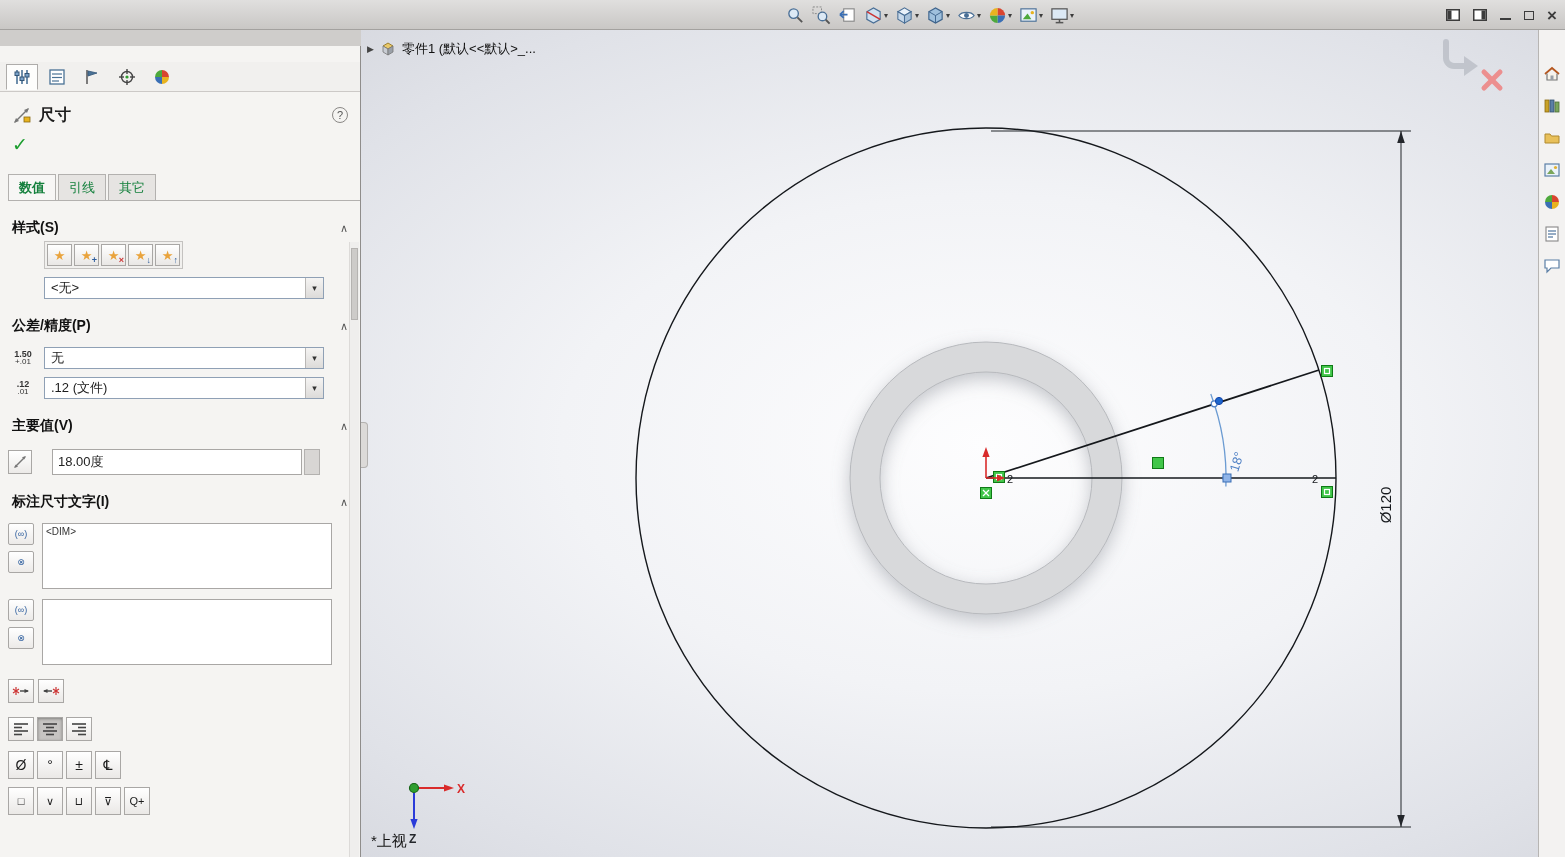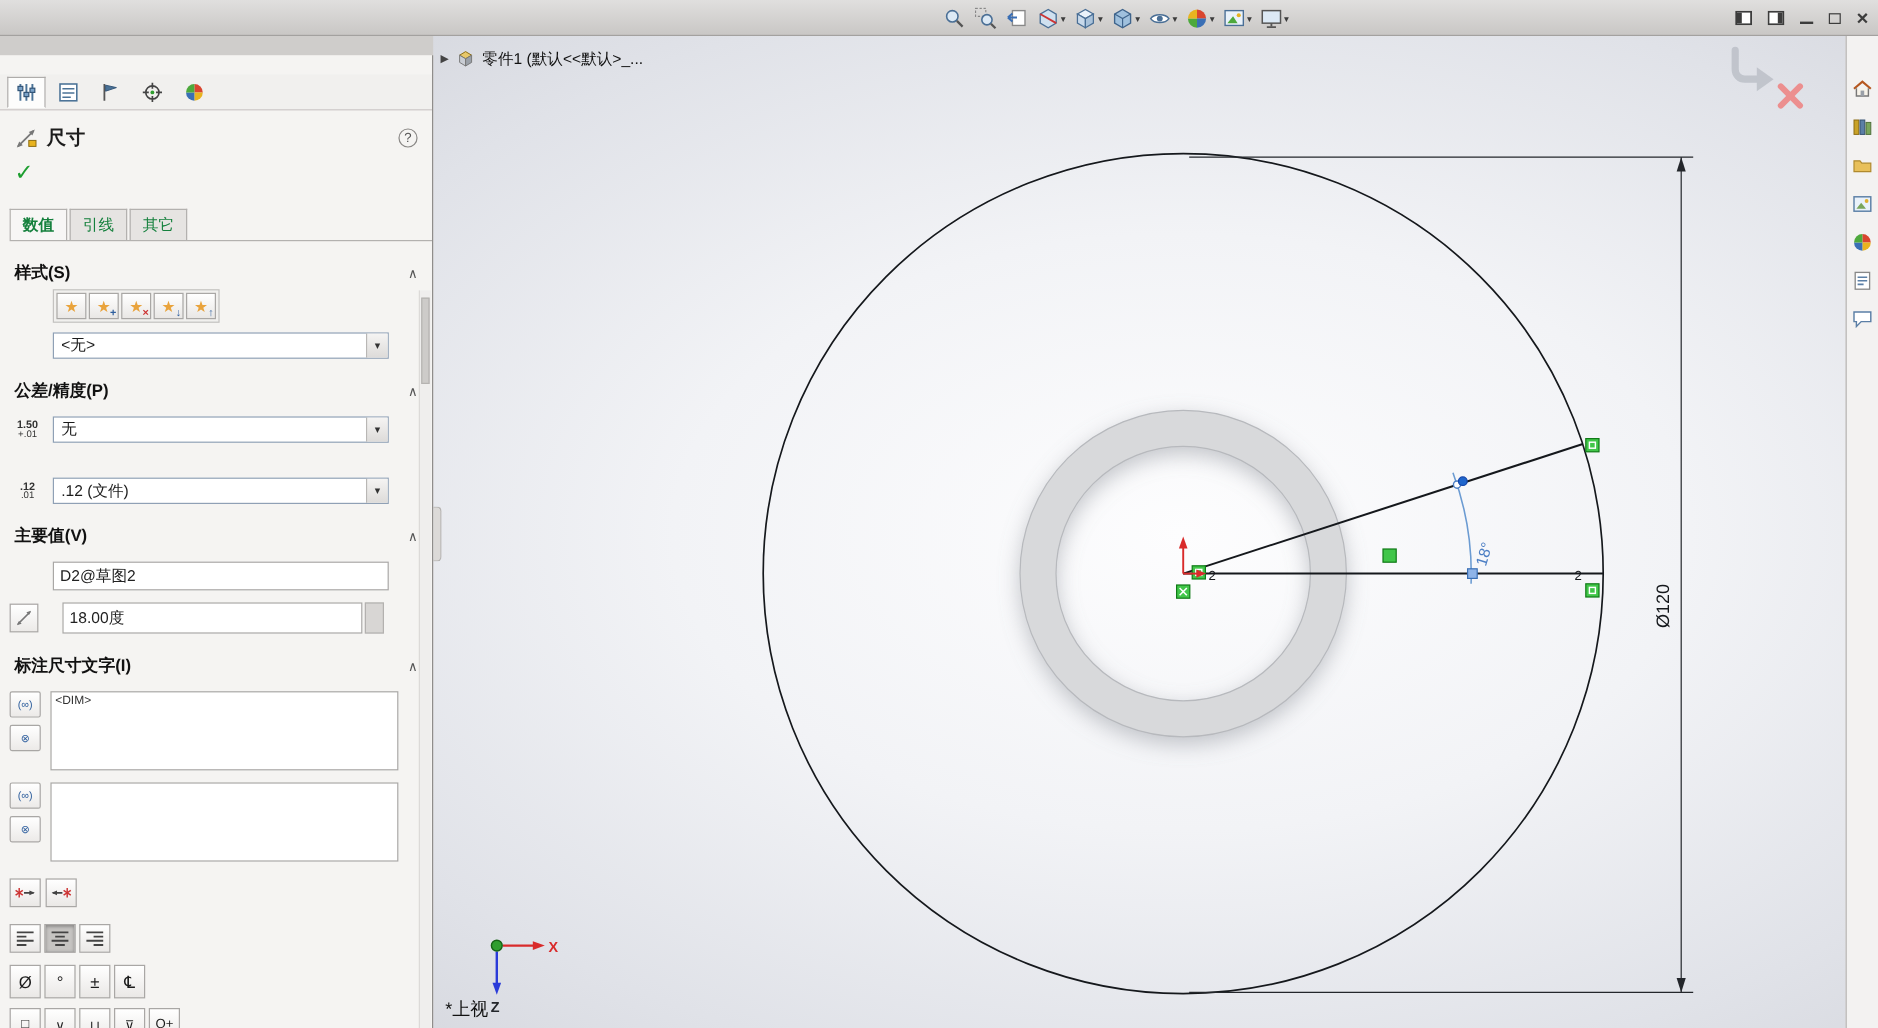--- a/index.html
+++ b/index.html
@@ -300,37 +300,36 @@
     <div class="ctl-row">
       <div class="ctl-icon">
         <div class="big">1.50</div>
         <div>+.01</div>
       </div>
       <div class="dd">
         <span>无</span>
         <span class="caretbox">▾</span>
       </div>
     </div>
-    <div class="ctl-row" style="margin-top:29px">
+    <div class="ctl-row" style="margin-top:8px">
       <div class="ctl-icon">
         <div class="big">.12</div>
         <div>.01</div>
       </div>
       <div class="dd">
         <span>.12 (文件)</span>
         <span class="caretbox">▾</span>
       </div>
     </div>
 
     
     <div class="sec">
       <span class="t">主要值(V)</span>
       <span class="chev">∧</span>
     </div>
-    <input class="txt" value="D2@草图2" style="">
     <div class="valrow">
       <div class="iconbtn">
         <svg viewBox="0 0 16 16">
             <line x1="3" y1="13" x2="13" y2="3" stroke="#777" stroke-width="1.4"></line>
             <path d="M2,14 L6,12.8 L3.8,10.6 z" fill="#777"></path>
             <path d="M14,2 L10,3.2 L12.2,5.4 z" fill="#777"></path>
           </svg>
       </div>
       <input class="txt" value="18.00度" style="">
       <div class="spinbox"></div>

